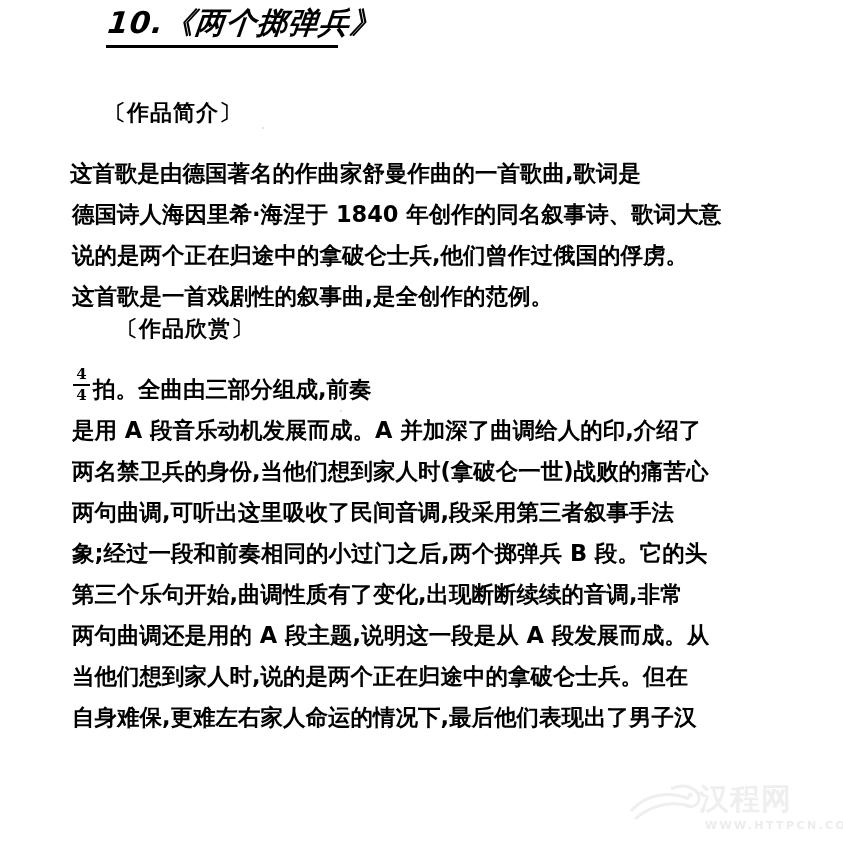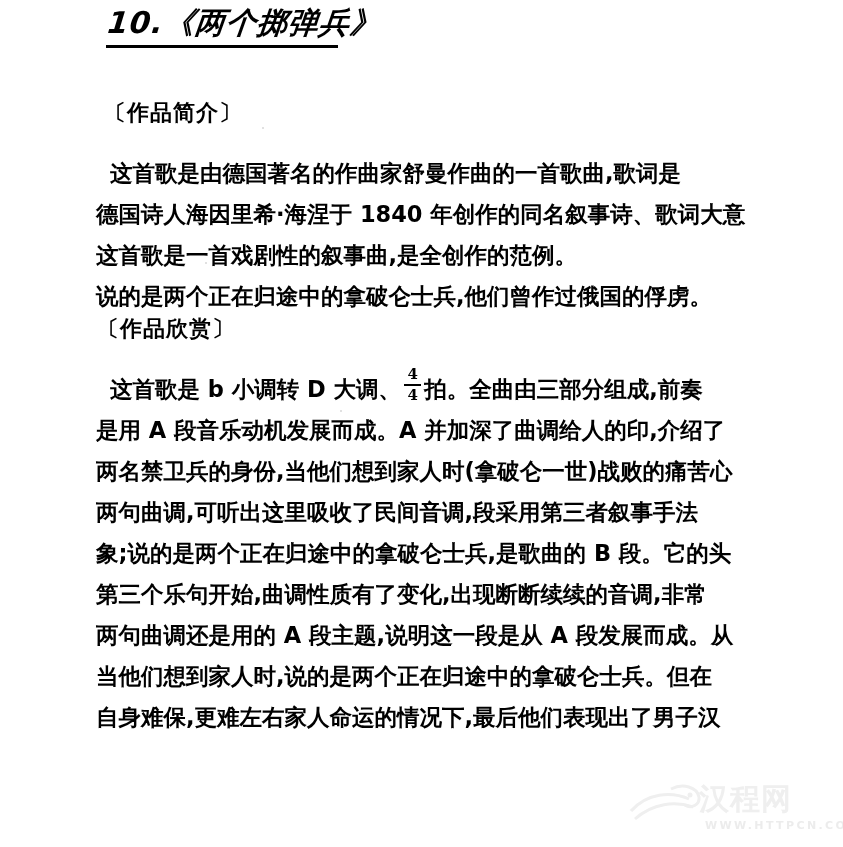--- a/index.html
+++ b/index.html
@@ -49,40 +49,40 @@
   .section-heading {
     position: absolute;
     font-family: Liberation Serif, serif;
     font-size: 22px;
     font-weight: bold;
     color: #000000;
     letter-spacing: 1px;
     white-space: nowrap;
   }
   #heading-intro { left: 104px; top: 98px; }
-  #heading-appreciation { left: 97px; top: 314px; }
+  #heading-appreciation { left: 116px; top: 314px; }
   .para-block {
     position: absolute;
     left: 0;
     width: 843px;
   }
   .tline {
     position: relative;
     height: 41px;
-    padding-left: 96px;
+    padding-left: 72px;
     box-sizing: border-box;
     font-family: "DejaVu Sans", sans-serif;
     font-size: 22.5px;
     font-weight: bold;
     color: #000000;
     white-space: nowrap;
     display: flex;
     align-items: flex-end;
   }
-  .tline.indent { padding-left: 110px; text-align: right; }
+  .tline.indent { padding-left: 70px; text-align: right; }
   .tline .seg { display: inline-block; }
 
   
   .frac {
     display: inline-flex;
     flex-direction: column;
     align-items: center;
     justify-content: center;
     vertical-align: middle;
     line-height: 1;
@@ -158,42 +158,41 @@
   <div class="title-block">
     <div class="title-text">10.《两个掷弹兵》</div>
     <div class="title-rule"></div>
   </div>
 
   <div class="section-heading" id="heading-intro">〔作品简介〕</div>
 
   <div class="para-block" style="top:148px;">
     <div class="tline indent">这首歌是由德国著名的作曲家舒曼作曲的一首歌曲,歌词是</div>
     <div class="tline">德国诗人海因里希·海涅于 1840 年创作的同名叙事诗、歌词大意</div>
+    <div class="tline">说的是两个正在归途中的拿破仑士兵,他们曾作过俄国的俘虏。</div>
     <div class="tline">这首歌是一首戏剧性的叙事曲,是全创作的范例。</div>
-    <div class="tline">说的是两个正在归途中的拿破仑士兵,他们曾作过俄国的俘虏。</div>
   </div>
 
   <div class="section-heading" id="heading-appreciation">〔作品欣赏〕</div>
 
   <div class="para-block" style="top:364px;">
 
     <div class="tline indent">
-      <span class="seg">这首歌是 b 小调转 D 大调、</span>
       <span class="frac">
         <span class="num">4</span>
         <span class="bar"></span>
         <span class="den">4</span>
       </span>
       <span class="seg">拍。全曲由三部分组成,前奏</span>
     </div>
 
     <div class="tline">是用 A 段音乐动机发展而成。A 并加深了曲调给人的印,介绍了</div>
     <div class="tline">两名禁卫兵的身份,当他们想到家人时(拿破仑一世)战败的痛苦心</div>
     <div class="tline">两句曲调,可听出这里吸收了民间音调,段采用第三者叙事手法</div>
-    <div class="tline">象;说的是两个正在归途中的拿破仑士兵,是歌曲的 B 段。它的头</div>
+    <div class="tline">象;经过一段和前奏相同的小过门之后,两个掷弹兵 B 段。它的头</div>
     <div class="tline">第三个乐句开始,曲调性质有了变化,出现断断续续的音调,非常</div>
     <div class="tline">两句曲调还是用的 A 段主题,说明这一段是从 A 段发展而成。从</div>
     <div class="tline">当他们想到家人时,说的是两个正在归途中的拿破仑士兵。但在</div>
     <div class="tline">自身难保,更难左右家人命运的情况下,最后他们表现出了男子汉</div>
   </div>
 
   <div class="speck" style="left:262px; top:127px;"></div>
   <div class="speck" style="left:340px; top:410px;"></div>
   <div class="speck" style="left:205px; top:262px;"></div>
 

